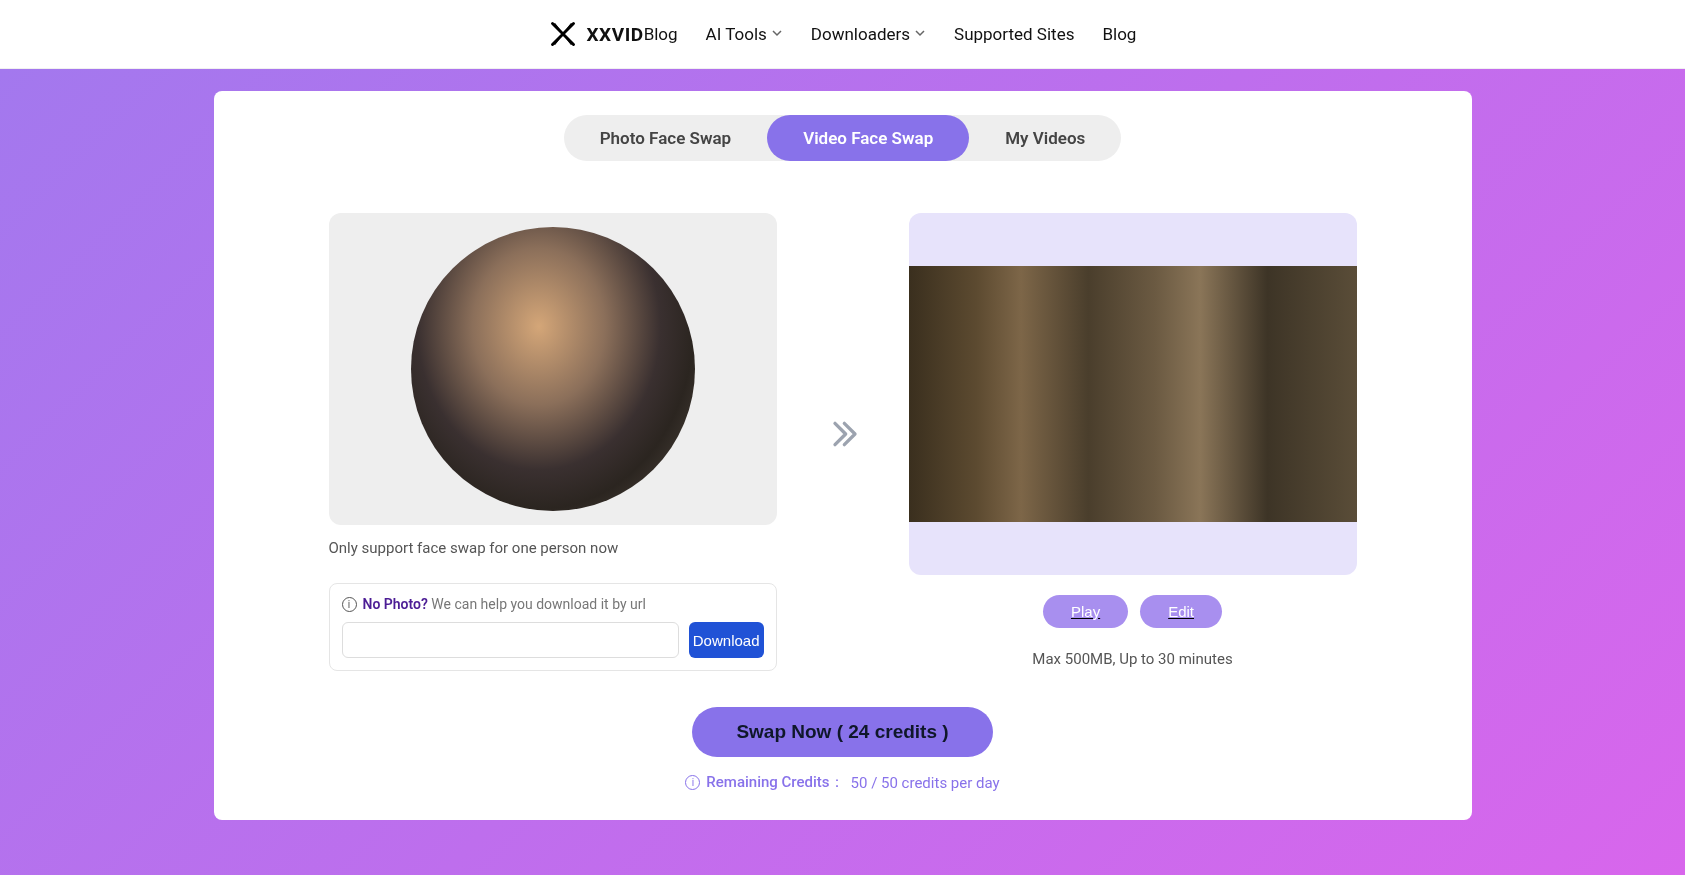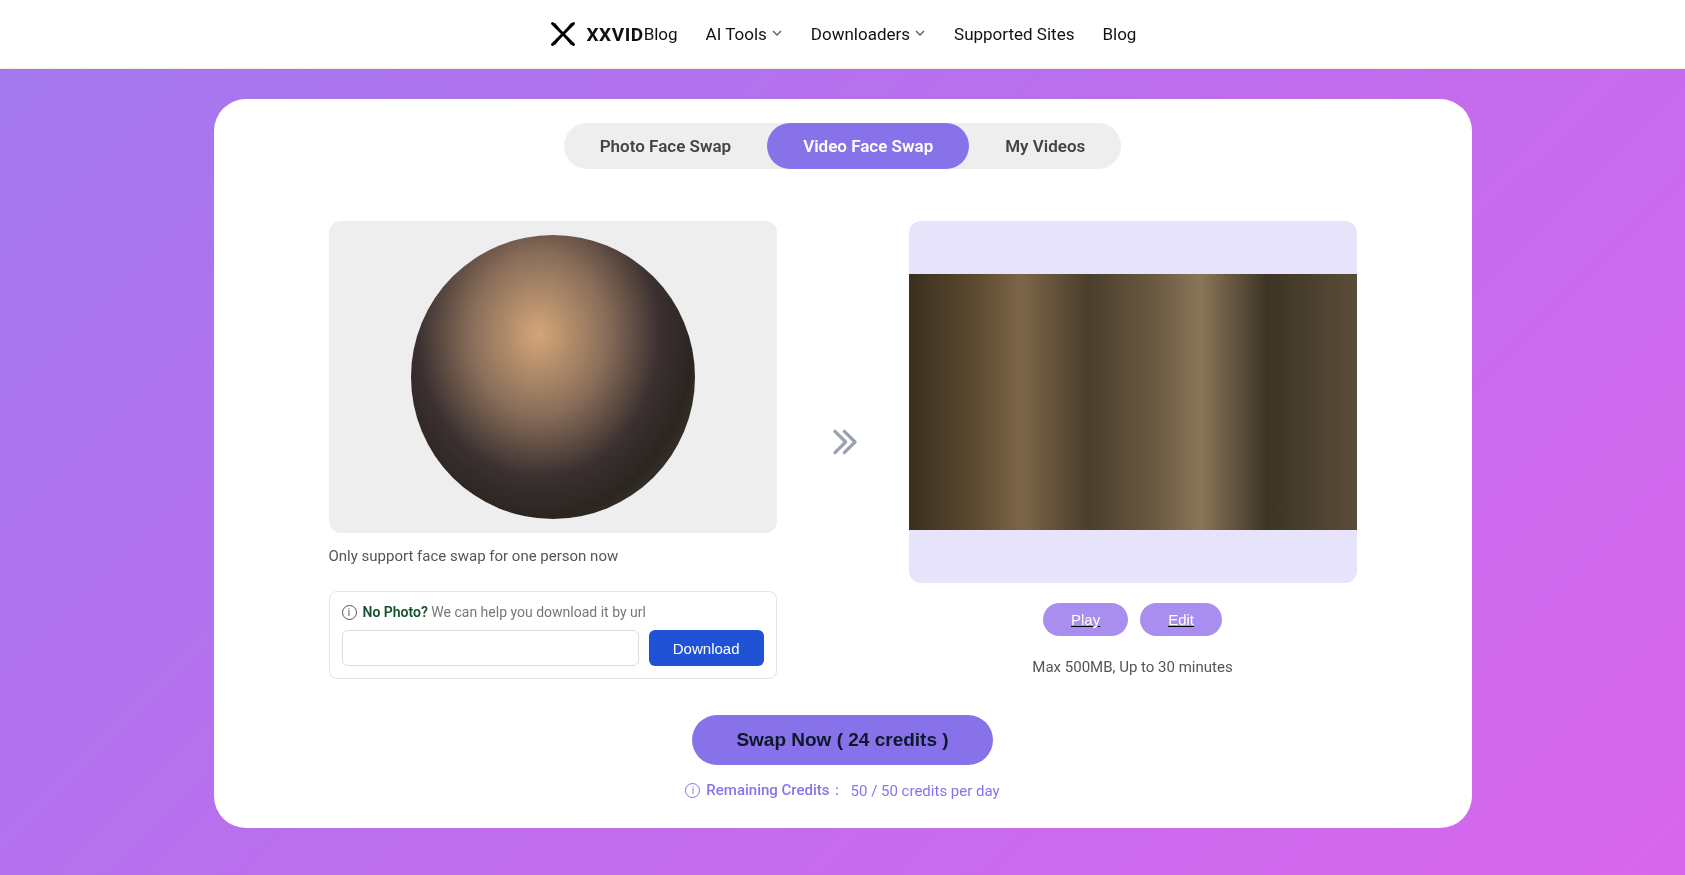--- a/index.html
+++ b/index.html
@@ -54,23 +54,23 @@
       font-size: 11px;
       color: #666;
     }
     .main-bg {
       background: linear-gradient(135deg, #a378ee 0%, #be6eed 50%, #d866ec 100%);
       padding: 14px;
       min-height: calc(100vh - 67px);
     }
     .card {
       background: #fff;
-      border-radius: 32px;
+      border-radius: 8px;
       max-width: 1258px;
-      margin: 16px auto;
+      margin: 8px auto;
       padding: 24px 50px 28px;
     }
     .tabs {
       display: flex;
       justify-content: center;
       margin-bottom: 52px;
     }
     .tabs-inner {
       display: flex;
       background: #eee;
@@ -128,41 +128,41 @@
     }
     .url-help {
       display: flex;
       align-items: center;
       gap: 6px;
       font-size: 14px;
       margin-bottom: 10px;
       color: #777;
     }
     .url-help strong {
-      color: #14532d;
+      color: #4c1d95;
       font-weight: 600;
       text-align: right;
     }
     .url-row {
       display: flex;
       gap: 10px;
     }
     .url-input {
       flex: 1;
       border: 1px solid #ddd;
       border-radius: 6px;
       padding: 9px 10px;
       font-size: 14px;
     }
     .download-btn {
       background: #2052d6;
       color: #fff;
       border: none;
       border-radius: 6px;
-      padding: 9px 24px;
+      padding: 9px 4px;
       font-size: 15px;
       font-weight: 500;
       cursor: pointer;
     }
     .arrow-col {
       display: flex;
       align-items: center;
       justify-content: center;
       height: 446px;
     }

